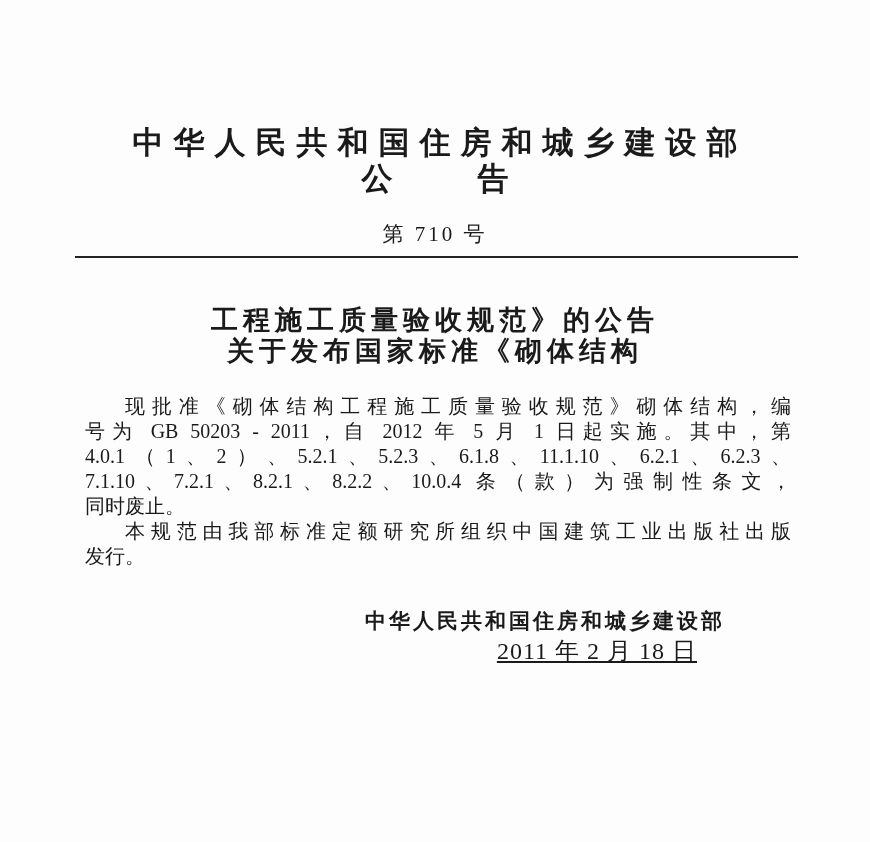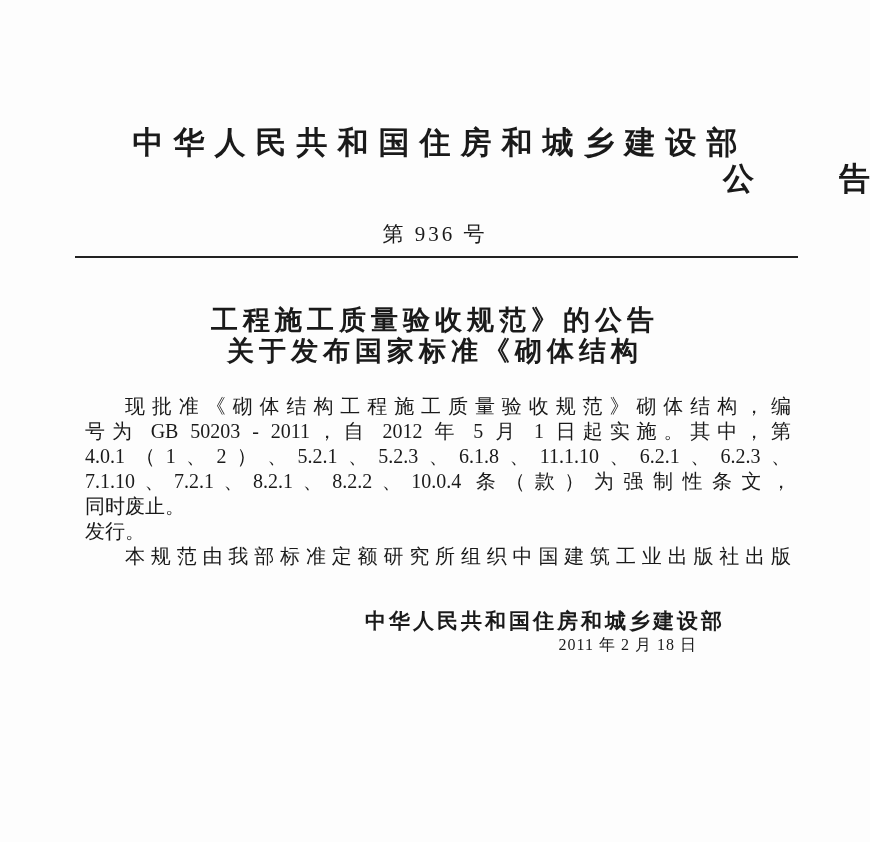--- a/index.html
+++ b/index.html
@@ -27,21 +27,21 @@
     font-weight: bold;
     letter-spacing: 10px;
     padding-left: 10px; 
     white-space: nowrap;
   }
   .title-announcement {
     position: absolute;
     top: 158px;
     left: 0;
     right: 0;
-    text-align: right;
+    text-align: center;
     font-size: 31px;
     font-weight: bold;
     white-space: nowrap;
   }
   .title-announcement .gap-right {
     margin-left: 85px;
   }
   .doc-number {
     position: absolute;
     top: 220px;
@@ -99,23 +99,24 @@
     right: 145px;
     font-size: 21px;
     font-weight: bold;
     letter-spacing: 3px;
     white-space: nowrap;
   }
   .sig-date {
     position: absolute;
     top: 635px;
     right: 173px;
-    font-size: 16px;
+    font-size: 24px;
     letter-spacing: 1px;
     white-space: nowrap;
+    text-decoration: underline;
   }
   
   .page-number {
     position: absolute;
     top: 781px;
     left: 738px;
     font-size: 18px;
     color: #4a4a4a;
   }
 </style>
@@ -123,40 +124,40 @@
 <body>
 
 <div class="page">
 
   <div class="title-agency">中华人民共和国住房和城乡建设部</div>
 
   <div class="title-announcement">
     <span>公</span><span class="gap-right">告</span>
   </div>
 
-  <div class="doc-number">第 936 号</div>
+  <div class="doc-number">第 710 号</div>
 
   <div class="header-rule"></div>
 
   <div class="subject-title">
     <div>工程施工质量验收规范》的公告</div>
     <div>关于发布国家标准《砌体结构</div>
   </div>
 
   <div class="body-text">
     <div>
       <div class="body-line indent">现批准《砌体结构工程施工质量验收规范》砌体结构，编</div>
       <div class="body-line">号为 GB 50203 - 2011，自 2012 年 5 月 1 日起实施。其中，第</div>
       <div class="body-line">4.0.1（1、2）、5.2.1、5.2.3、6.1.8、11.1.10、6.2.1、6.2.3、</div>
       <div class="body-line">7.1.10、7.2.1、8.2.1、8.2.2、10.0.4 条（款）为强制性条文，</div>
       <div class="body-line para-end">同时废止。</div>
     </div>
     <div>
+      <div class="body-line indent">本规范由我部标准定额研究所组织中国建筑工业出版社出版</div>
       <div class="body-line para-end">发行。</div>
-      <div class="body-line indent">本规范由我部标准定额研究所组织中国建筑工业出版社出版</div>
     </div>
   </div>
 
   <div class="sig-agency">中华人民共和国住房和城乡建设部</div>
 
   <div class="sig-date">2011 年 2 月 18 日</div>
 
   <div class="page-number">3</div>
 
 </div>

